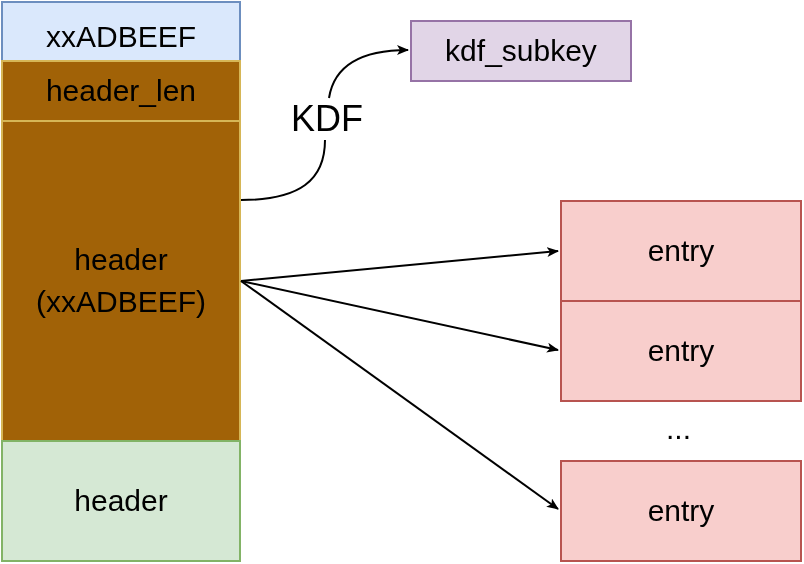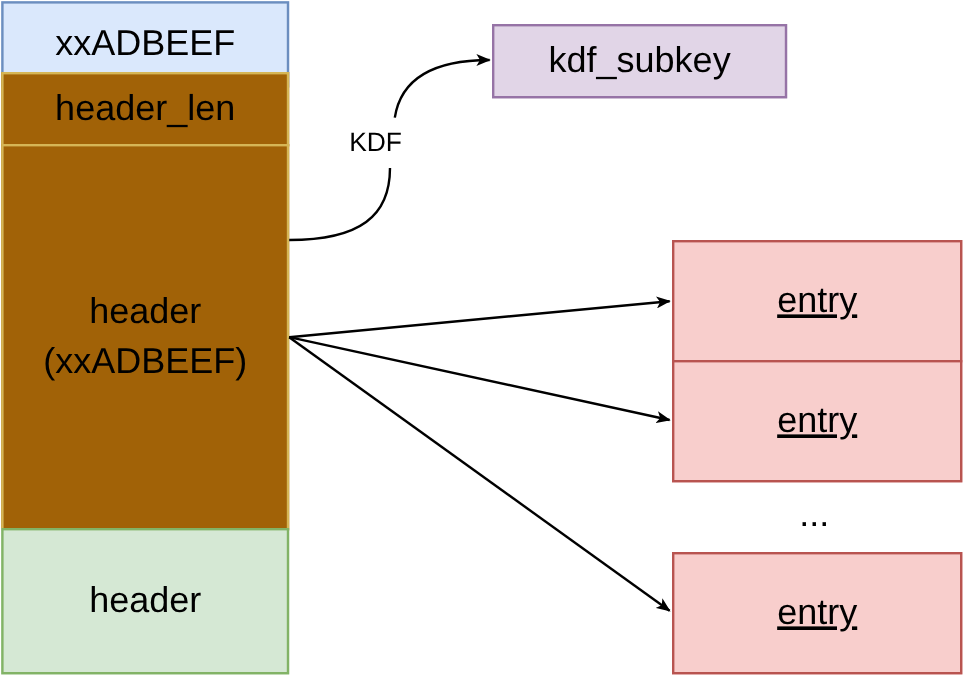--- a/index.html
+++ b/index.html
@@ -5,43 +5,43 @@
   html, body { margin: 0; padding: 0; background: #ffffff; }
   body { width: 804px; height: 564px; position: relative; overflow: hidden;
          font-family: "Liberation Sans", sans-serif; color: #000; }
   .box { position: absolute; box-sizing: border-box; display: flex;
          align-items: center; justify-content: center; text-align: center;
          font-size: 30px; line-height: 42px; }
   .blue { background: #dae8fc; border: 2px solid #6c8ebf; }
   .yellow { background: #a16207; border: 2px solid #d6b656; }
   .green { background: #d5e8d4; border: 2px solid #82b366; }
   .purple { background: #e1d5e7; border: 2px solid #9673a6; }
-  .red { background: #f8cecc; border: 2px solid #b85450; text-decoration: underline; }
+  .red { background: #f8cecc; border: 2px solid #b85450; }
   svg.edges { position: absolute; left: 0; top: 0; }
-  .label { position: absolute; font-size: 22px; line-height: 34px; background: #ffffff; }
+  .label { position: absolute; font-size: 36px; line-height: 34px; background: #ffffff; }
   .ellipsis { position: absolute; font-size: 30px; }
 </style>
 </head>
 <body>
 
 <div class="box blue" style="left:1px; top:1px; width:240px; height:72px;">
   <span>xxADBEEF</span>
 </div>
 <div class="box yellow" style="left:1px; top:60px; width:240px; height:62px;">
   <span>header_len</span>
 </div>
 <div class="box yellow" style="left:1px; top:120px; width:240px; height:322px; flex-direction:column;">
   <span>header</span>
   <span>(xxADBEEF)</span>
 </div>
 <div class="box green" style="left:1px; top:440px; width:240px; height:122px; flex-direction:column;">
   <span>header</span>
 </div>
 
-<div class="box purple" style="left:410px; top:20px; width:246px; height:62px;">
+<div class="box purple" style="left:410px; top:20px; width:222px; height:62px;">
   <span>kdf_subkey</span>
 </div>
 
 <div class="box red" style="left:560px; top:200px; width:242px; height:102px;">
   <span>entry</span>
 </div>
 <div class="box red" style="left:560px; top:300px; width:242px; height:102px;">
   <span>entry</span>
 </div>
 <div class="ellipsis" style="left:666px; top:412px;">...</div>

